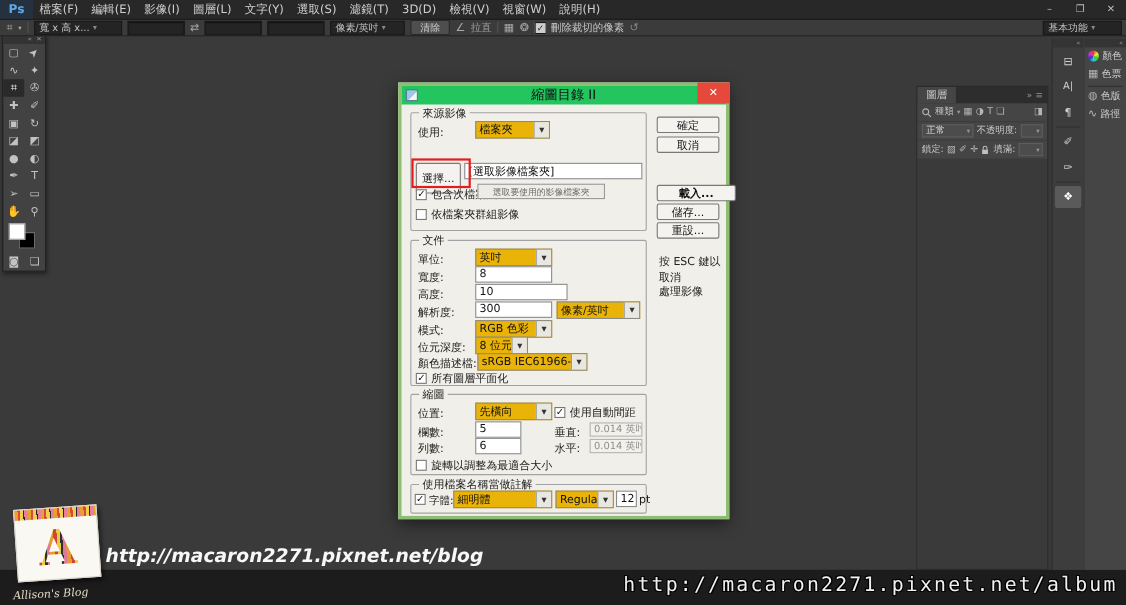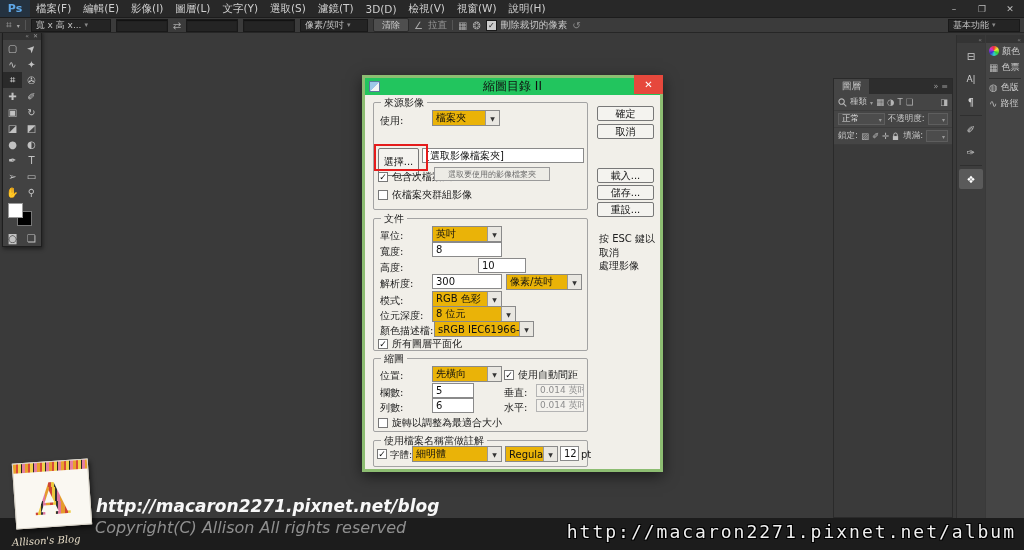--- a/index.html
+++ b/index.html
@@ -242,52 +242,52 @@
         </div>
         <div id="src-tooltip">選取要使用的影像檔案夾</div>
         <div class="chk" style="left:4px;top:85px;">
           <span class="box"></span>
           <span>依檔案夾群組影像</span>
         </div>
       </div>
 
       <div class="btn" style="left:232px;top:11px;width:57px;height:15px;">確定</div>
       <div class="btn" style="left:232px;top:29px;width:57px;height:15px;">取消</div>
-      <div class="btn" style="left:232px;top:73px;width:57px;height:15px;">載入...</div>
+      <div class="btn" style="left:232px;top:73px;width:72px;height:15px;font-weight:bold;">載入...</div>
       <div class="btn" style="left:232px;top:90px;width:57px;height:15px;">儲存...</div>
       <div class="btn" style="left:232px;top:107px;width:57px;height:15px;">重設...</div>
       <div id="esc-hint">
         <div>按 ESC 鍵以取消</div>
         <div>處理影像</div>
       </div>
 
       <div class="grp" style="left:8px;top:123px;width:215px;height:133px;">
         <span class="legend">文件</span>
         <span class="lbl" style="left:6px;top:10px;">單位:</span>
         <div class="dd" style="left:58px;top:7px;width:70px;">
           <span class="t">英吋</span>
           <span class="b">▼</span>
         </div>
         <span class="lbl" style="left:6px;top:26px;">寬度:</span>
         <div class="fld" style="left:58px;top:23px;width:70px;">8</div>
         <span class="lbl" style="left:6px;top:42px;">高度:</span>
-        <div class="fld" style="left:58px;top:39px;width:48px;margin-left:46px;">10</div>
+        <div class="fld" style="left:58px;top:39px;width:84px;">10</div>
         <span class="lbl" style="left:6px;top:58px;">解析度:</span>
         <div class="fld" style="left:58px;top:55px;width:70px;">300</div>
         <div class="dd" style="left:132px;top:55px;width:76px;">
           <span class="t">像素/英吋</span>
           <span class="b">▼</span>
         </div>
         <span class="lbl" style="left:6px;top:75px;">模式:</span>
         <div class="dd" style="left:58px;top:72px;width:70px;">
           <span class="t">RGB 色彩</span>
           <span class="b">▼</span>
         </div>
         <span class="lbl" style="left:6px;top:90px;">位元深度:</span>
-        <div class="dd" style="left:58px;top:87px;width:84px;">
+        <div class="dd" style="left:58px;top:87px;width:48px;">
           <span class="t">8 位元</span>
           <span class="b">▼</span>
         </div>
         <span class="lbl" style="left:6px;top:105px;">顏色描述檔:</span>
         <div class="dd" style="left:60px;top:102px;width:100px;">
           <span class="t">sRGB IEC61966-2.1</span>
           <span class="b">▼</span>
         </div>
         <div class="chk" style="left:4px;top:118px;">
           <span class="box">✓</span>
@@ -428,16 +428,15 @@
 
   <div id="bottom-band"></div>
   <div id="blog-logo">
     <div id="logo-card">
       <div id="logo-stripes"></div>
       <div id="logo-letter">A</div>
     </div>
     <div id="logo-caption">Allison's Blog</div>
   </div>
   <div id="blog-url">http://macaron2271.pixnet.net/blog</div>
-  <div id="copyright">Copyright(C) Allison All rights reserved</div>
   <div id="album-url">http://macaron2271.pixnet.net/album</div>
 
 </div>
 
 </body></html>

